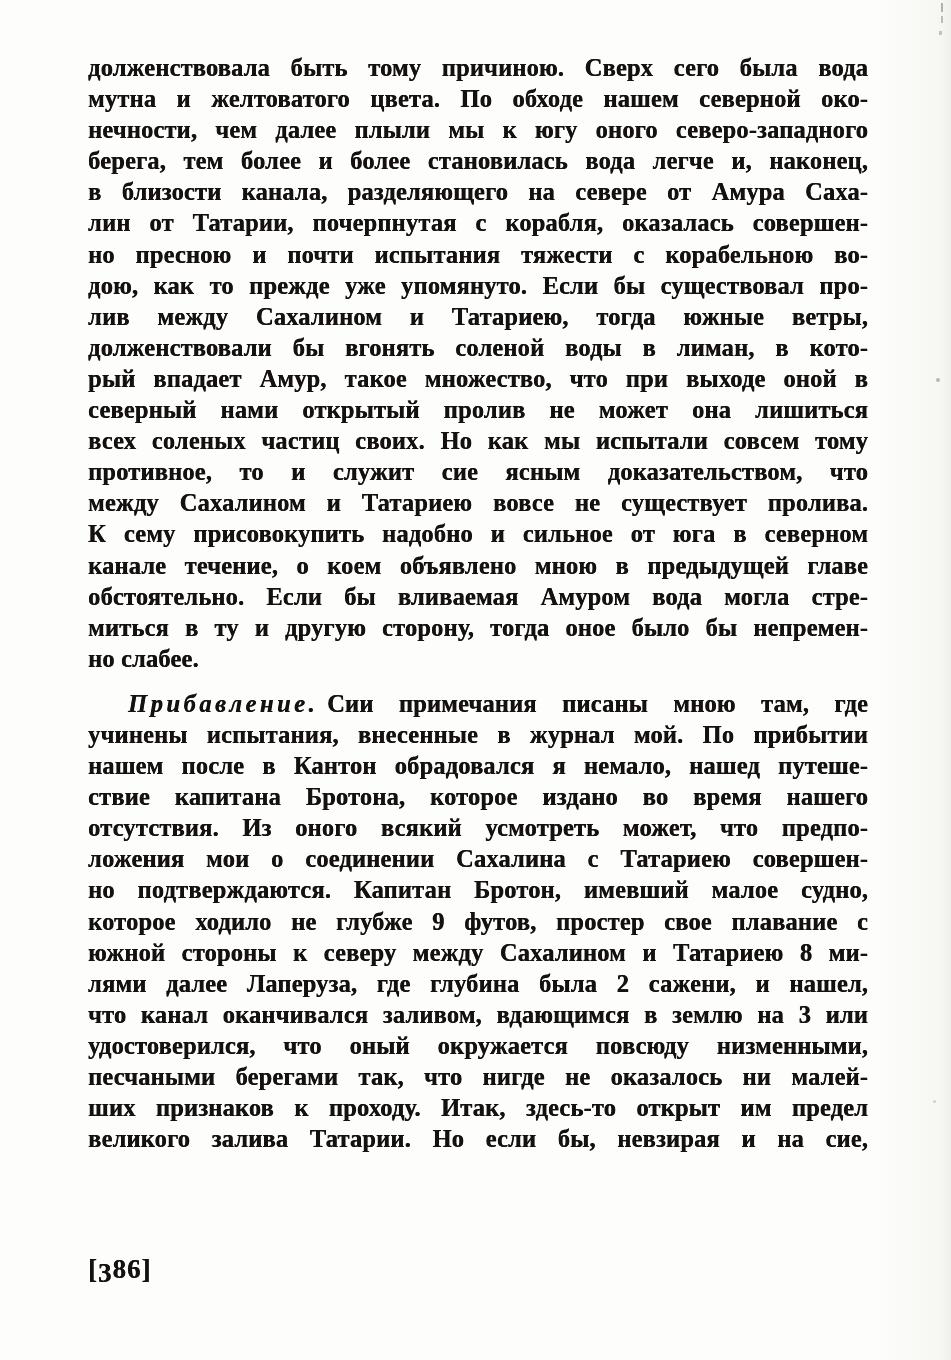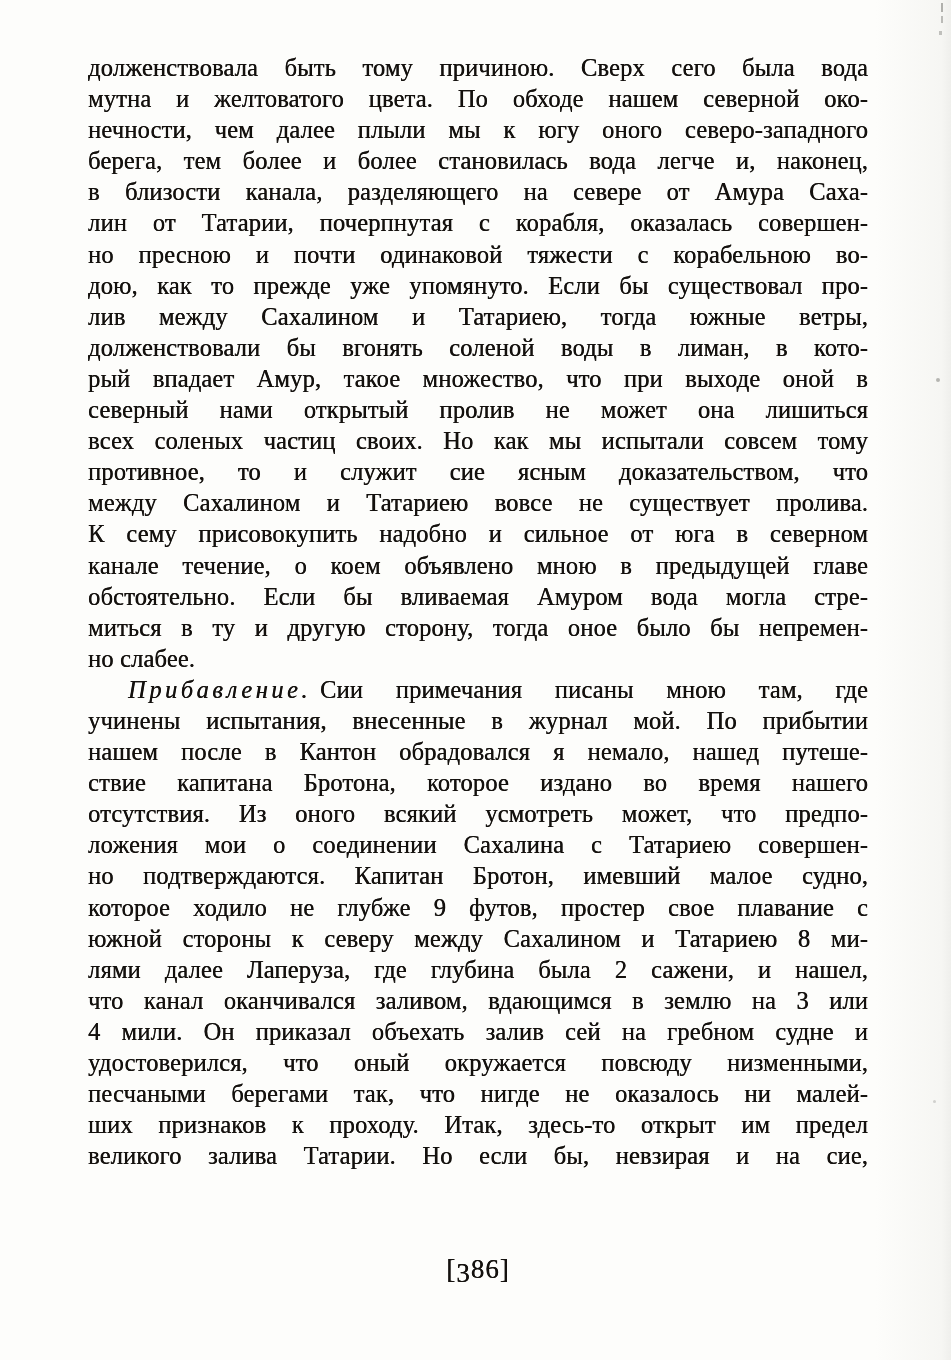--- a/index.html
+++ b/index.html
@@ -10,20 +10,21 @@
   }
   .page {
     position: relative;
     width: 951px;
     height: 1360px;
     margin: 0 auto;
     background: linear-gradient(90deg, #fdfdfb 0%, #fdfdfb 92%, #f6f6f3 99%, #efefec 100%);
     font-family: "Liberation Serif", "DejaVu Serif", serif;
     color: #14110e;
     overflow: hidden;
+    font-weight: bold;
   }
   .text-block {
     position: absolute;
     top: 52px;
     left: 88px;
     width: 780px;
   }
   .line {
     font-size: 24.5px;
     line-height: 31.1px;
@@ -33,32 +34,32 @@
     letter-spacing: 0.15px;
     text-shadow: 0.35px 0 0 currentColor; 
     white-space: normal;
   }
   .line.end {
     text-align: left;
     text-align-last: left;
   }
   .line.indent {
     text-indent: 40px;
+    margin-top: 14px;
   }
   .lead-italic {
     font-style: italic;
     letter-spacing: 3.5px;
     padding-right: 9px;
   }
   .folio {
     position: absolute;
     top: 1254px;
     left: 88px;
     width: 780px;
-    text-align: center;
     font-size: 27px;
     letter-spacing: 1px;
     text-shadow: 0.35px 0 0 currentColor;
   }
   .folio .ds {
     position: relative;
     top: 4px; 
   }
   
   .artifact {
@@ -76,21 +77,21 @@
 
 <div class="page">
 
   <div class="text-block" id="text-block">
       <div class="line">долженствовала быть тому причиною. Сверх сего была вода</div>
       <div class="line">мутна и желтоватого цвета. По обходе нашем северной око-</div>
       <div class="line">нечности, чем далее плыли мы к югу оного северо-западного</div>
       <div class="line">берега, тем более и более становилась вода легче и, наконец,</div>
       <div class="line">в близости канала, разделяющего на севере от Амура Саха-</div>
       <div class="line">лин от Татарии, почерпнутая с корабля, оказалась совершен-</div>
-      <div class="line">но пресною и почти одинаковой тяжести с корабельною во-</div>
+      <div class="line">но пресною и почти испытания тяжести с корабельною во-</div>
       <div class="line">дою, как то прежде уже упомянуто. Если бы существовал про-</div>
       <div class="line">лив между Сахалином и Татариею, тогда южные ветры,</div>
       <div class="line">долженствовали бы вгонять соленой воды в лиман, в кото-</div>
       <div class="line">рый впадает Амур, такое множество, что при выходе оной в</div>
       <div class="line">северный нами открытый пролив не может она лишиться</div>
       <div class="line">всех соленых частиц своих. Но как мы испытали совсем тому</div>
       <div class="line">противное, то и служит сие ясным доказательством, что</div>
       <div class="line">между Сахалином и Татариею вовсе не существует пролива.</div>
       <div class="line">К сему присовокупить надобно и сильное от юга в северном</div>
       <div class="line">канале течение, о коем объявлено мною в предыдущей главе</div>
@@ -101,21 +102,20 @@
       <div class="line">учинены испытания, внесенные в журнал мой. По прибытии</div>
       <div class="line">нашем после в Кантон обрадовался я немало, нашед путеше-</div>
       <div class="line">ствие капитана Бротона, которое издано во время нашего</div>
       <div class="line">отсутствия. Из оного всякий усмотреть может, что предпо-</div>
       <div class="line">ложения мои о соединении Сахалина с Татариею совершен-</div>
       <div class="line">но подтверждаются. Капитан Бротон, имевший малое судно,</div>
       <div class="line">которое ходило не глубже 9 футов, простер свое плавание с</div>
       <div class="line">южной стороны к северу между Сахалином и Татариею 8 ми-</div>
       <div class="line">лями далее Лаперуза, где глубина была 2 сажени, и нашел,</div>
       <div class="line">что канал оканчивался заливом, вдающимся в землю на 3 или</div>
-      <div class="line">4 мили. Он приказал объехать залив сей на гребном судне и</div>
       <div class="line">удостоверился, что оный окружается повсюду низменными,</div>
       <div class="line">песчаными берегами так, что нигде не оказалось ни малей-</div>
       <div class="line">ших признаков к проходу. Итак, здесь-то открыт им предел</div>
       <div class="line">великого залива Татарии. Но если бы, невзирая и на сие,</div>
     </div>
 
   <div class="folio"><span>[</span><span class="ds">3</span><span>86</span><span>]</span></div>
 
   <div class="artifact a1"></div>
   <div class="artifact a2"></div>

